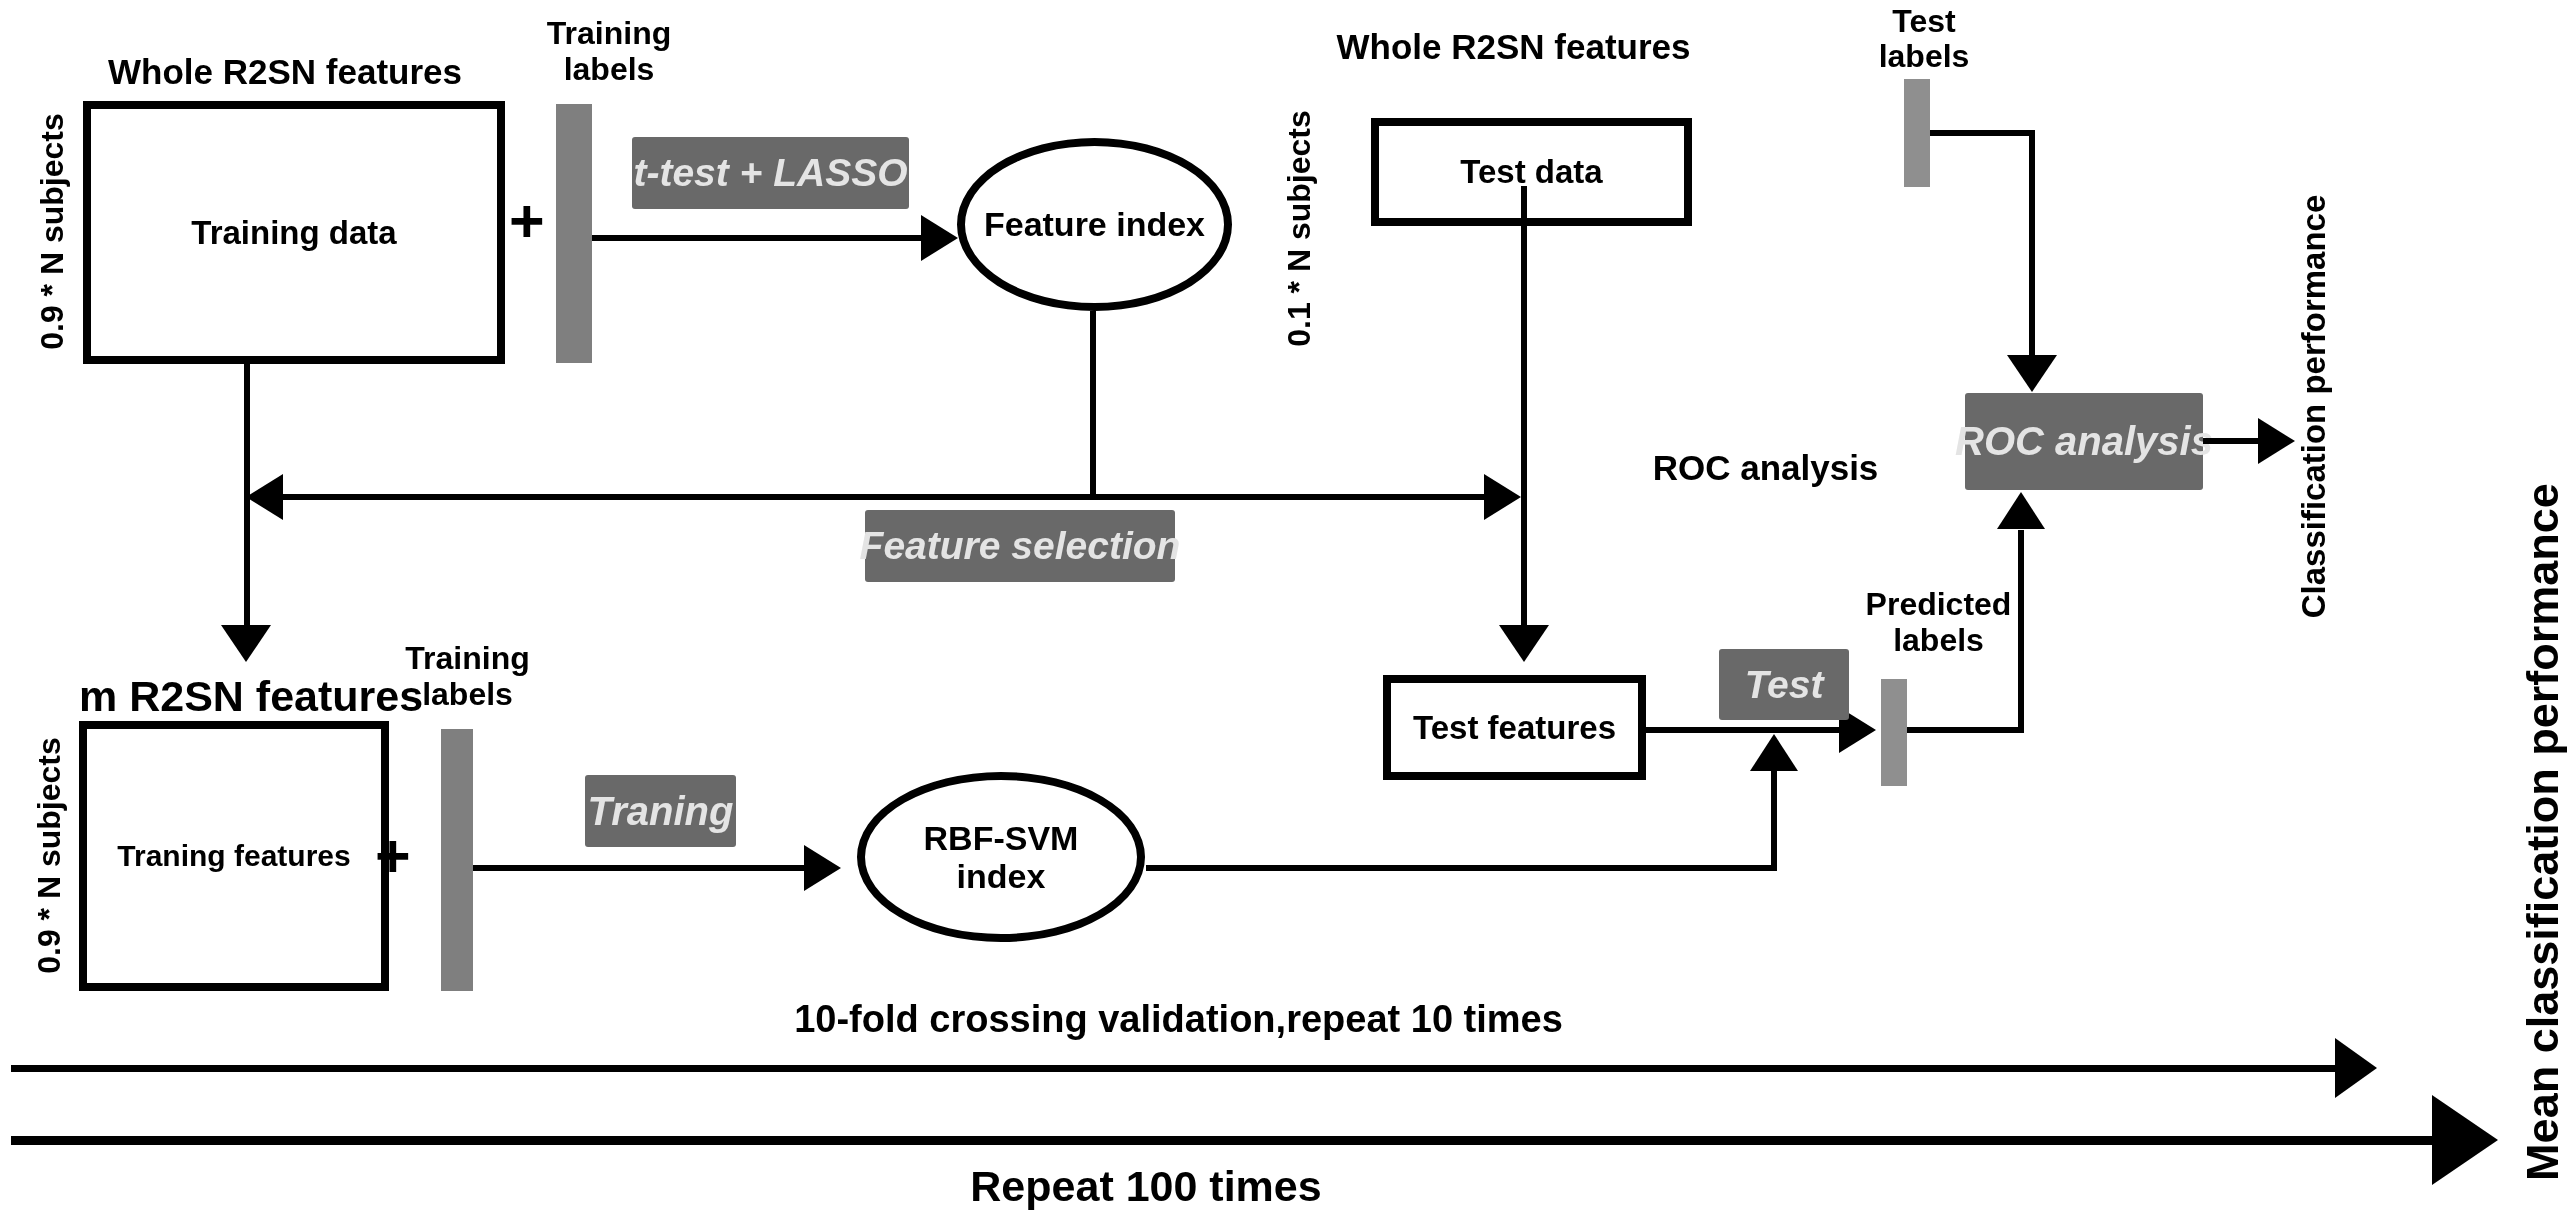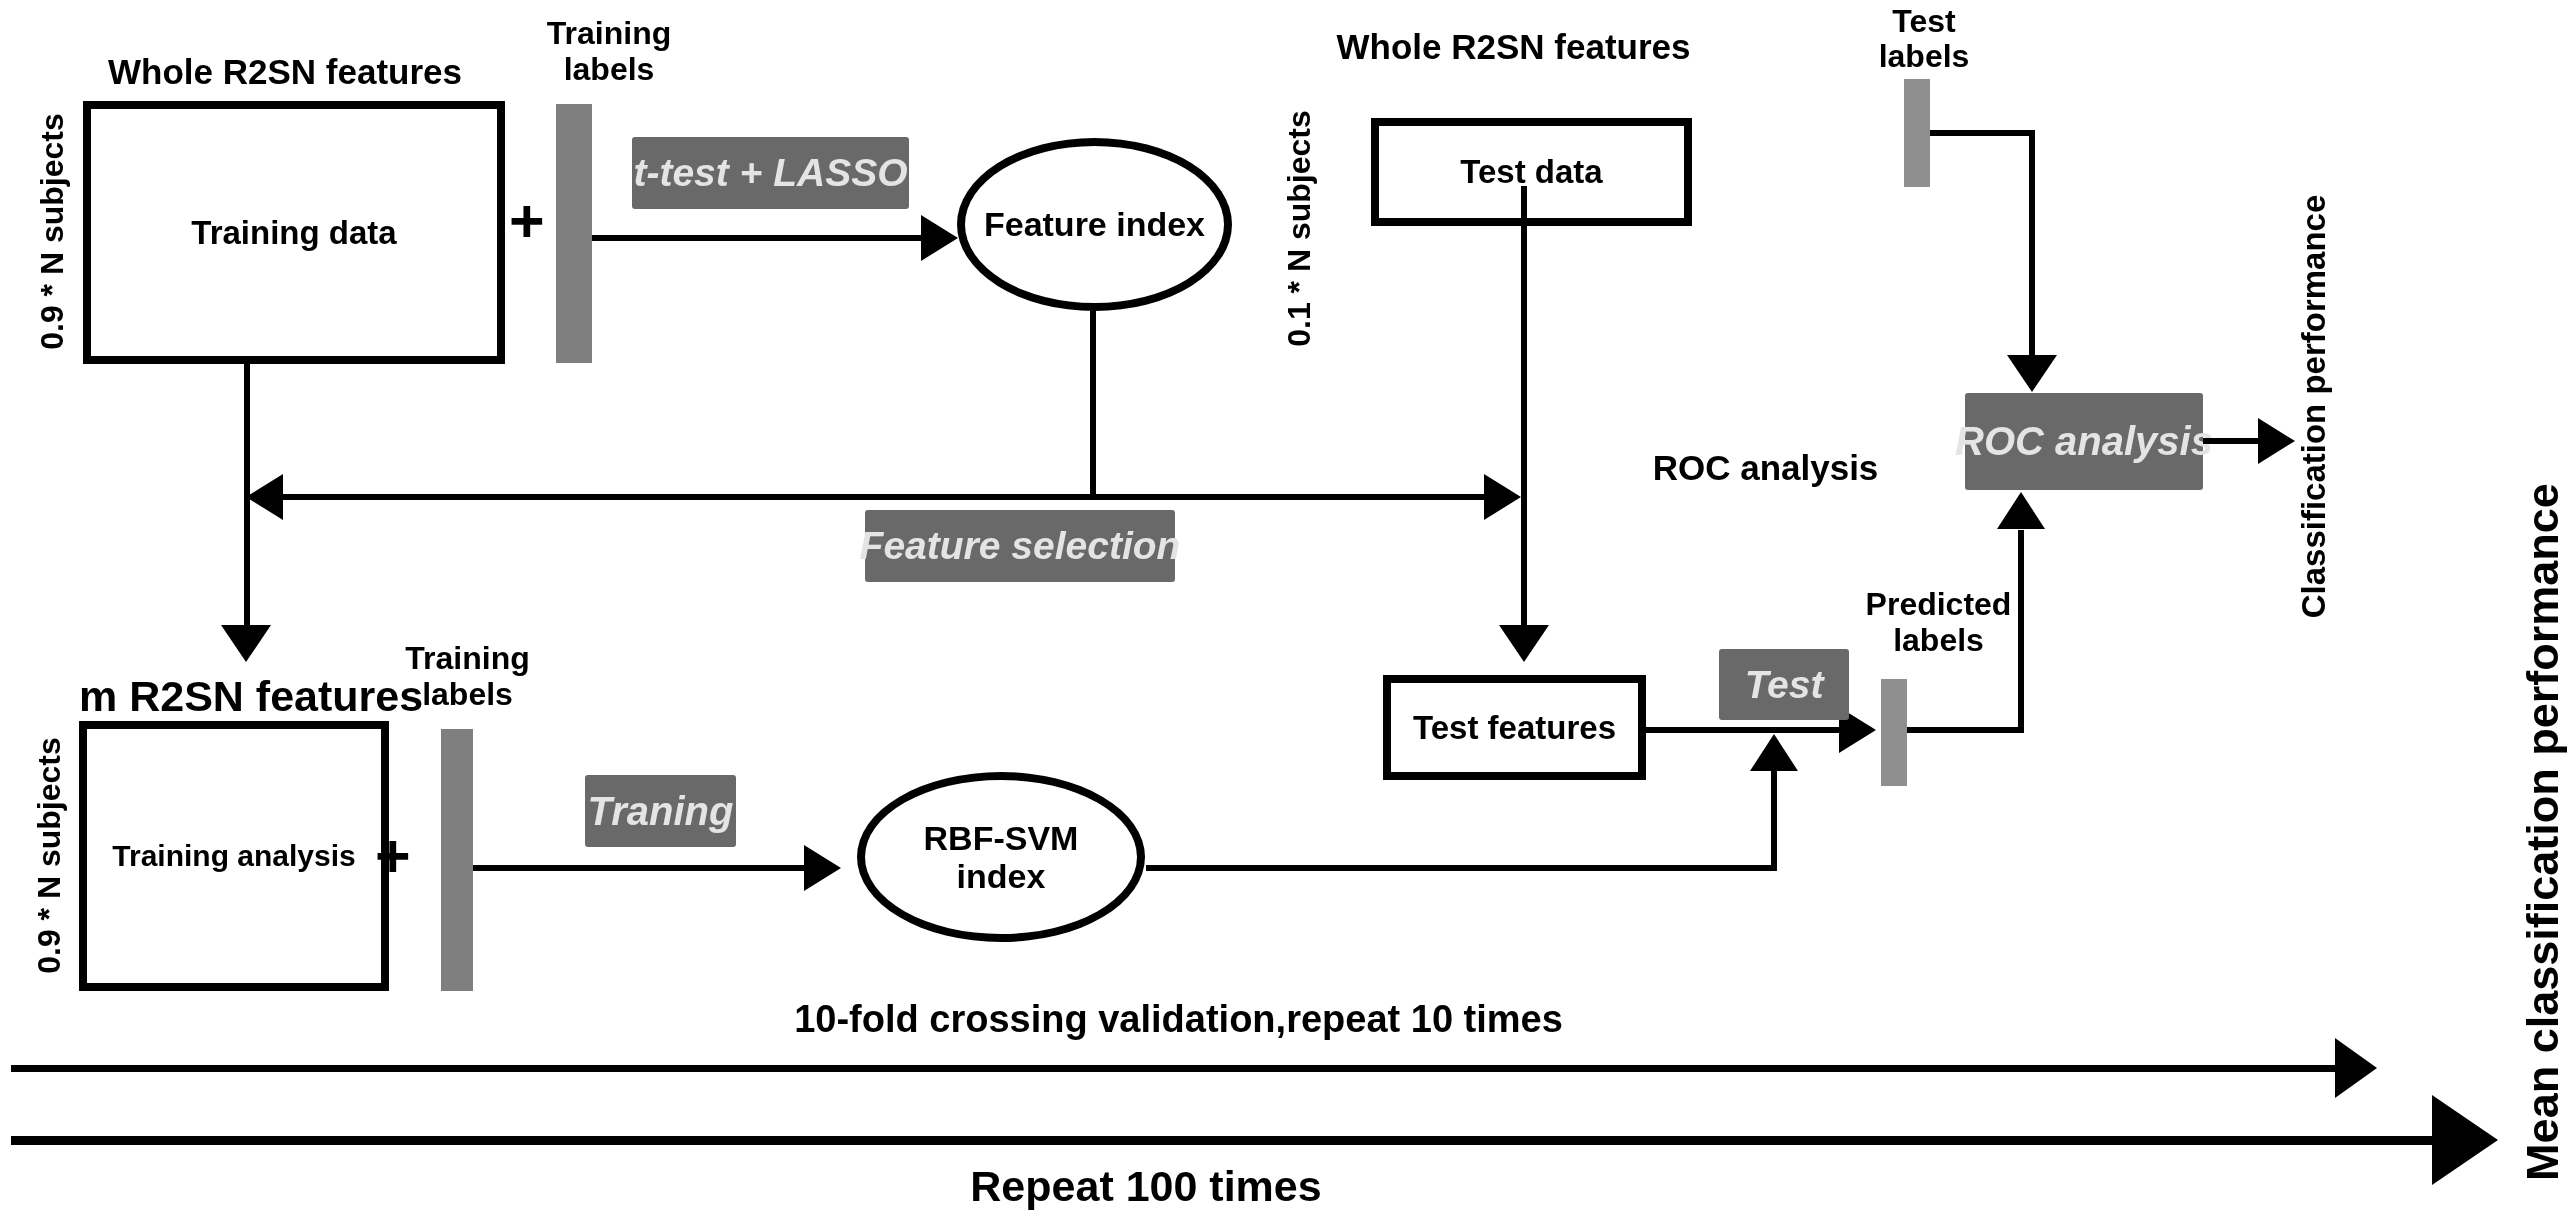--- a/index.html
+++ b/index.html
@@ -70,21 +70,21 @@
   <div class="ah l" style="left:246px;top:474px;"></div>
   <div class="ah r" style="left:1484px;top:474px;"></div>
 
   <div class="pill" style="left:865px;top:510px;width:310px;height:72px;font-size:39px;">Feature selection</div>
 
   <div class="vline" style="left:244px;top:364px;width:5.8px;height:263px;"></div>
   <div class="ah d" style="left:221px;top:625px;"></div>
 
   <div class="caption nowrap" style="left:79px;top:672px;width:310px;font-size:43px;">m R2SN features</div>
 
-  <div class="box" style="left:79px;top:721px;width:310px;height:270px;font-size:30px;">Training analysis</div>
+  <div class="box" style="left:79px;top:721px;width:310px;height:270px;font-size:30px;">Traning features</div>
 
   <div class="rot" style="position:absolute;left:-95px;top:837px;width:288px;height:37px;font-size:32px;">0.9 * N subjects</div>
 
   <div class="plus" style="left:375px;top:821px;font-size:61px;">+</div>
 
   <div class="caption" style="left:391px;top:641px;width:153px;font-size:32px;">Training labels</div>
 
   <div class="bar" style="left:441px;top:729px;width:32px;height:262px;"></div>
 
   <div class="hline" style="left:473px;top:865px;width:333px;height:5.8px;"></div>

